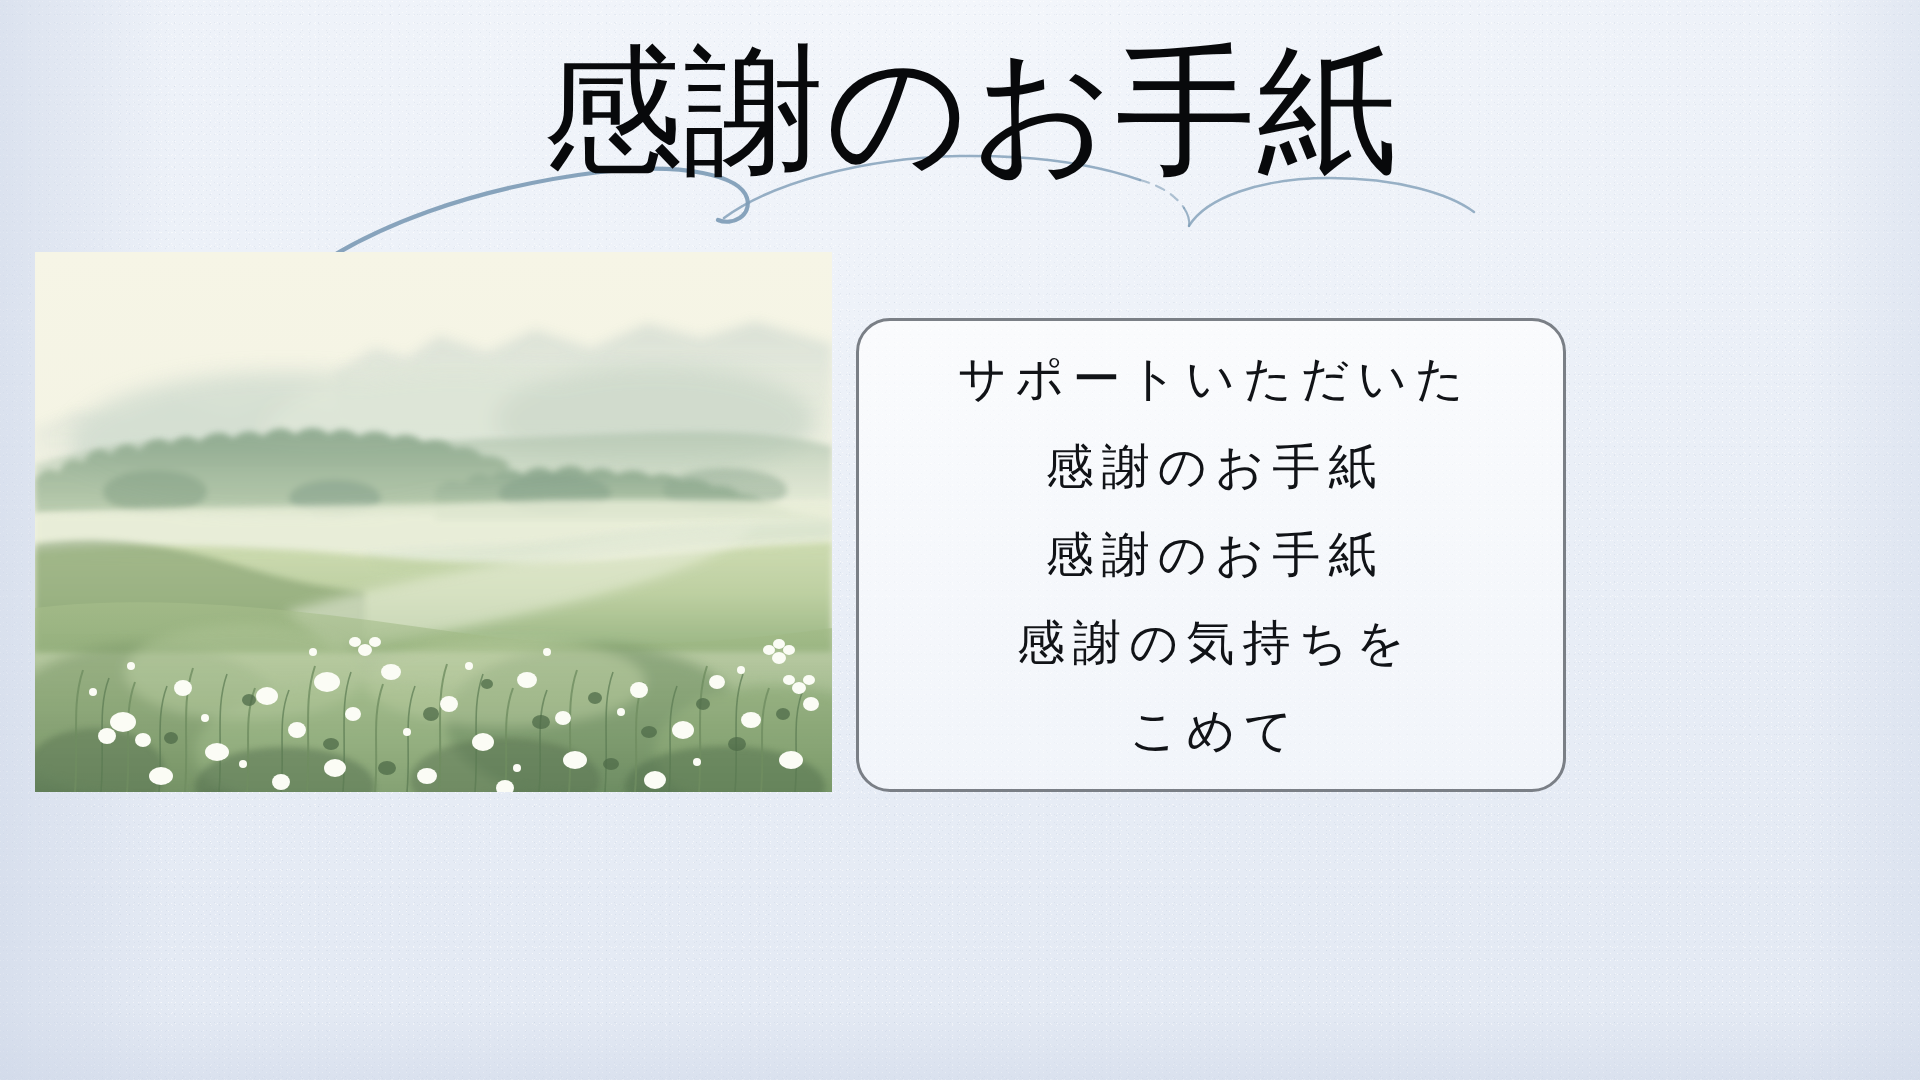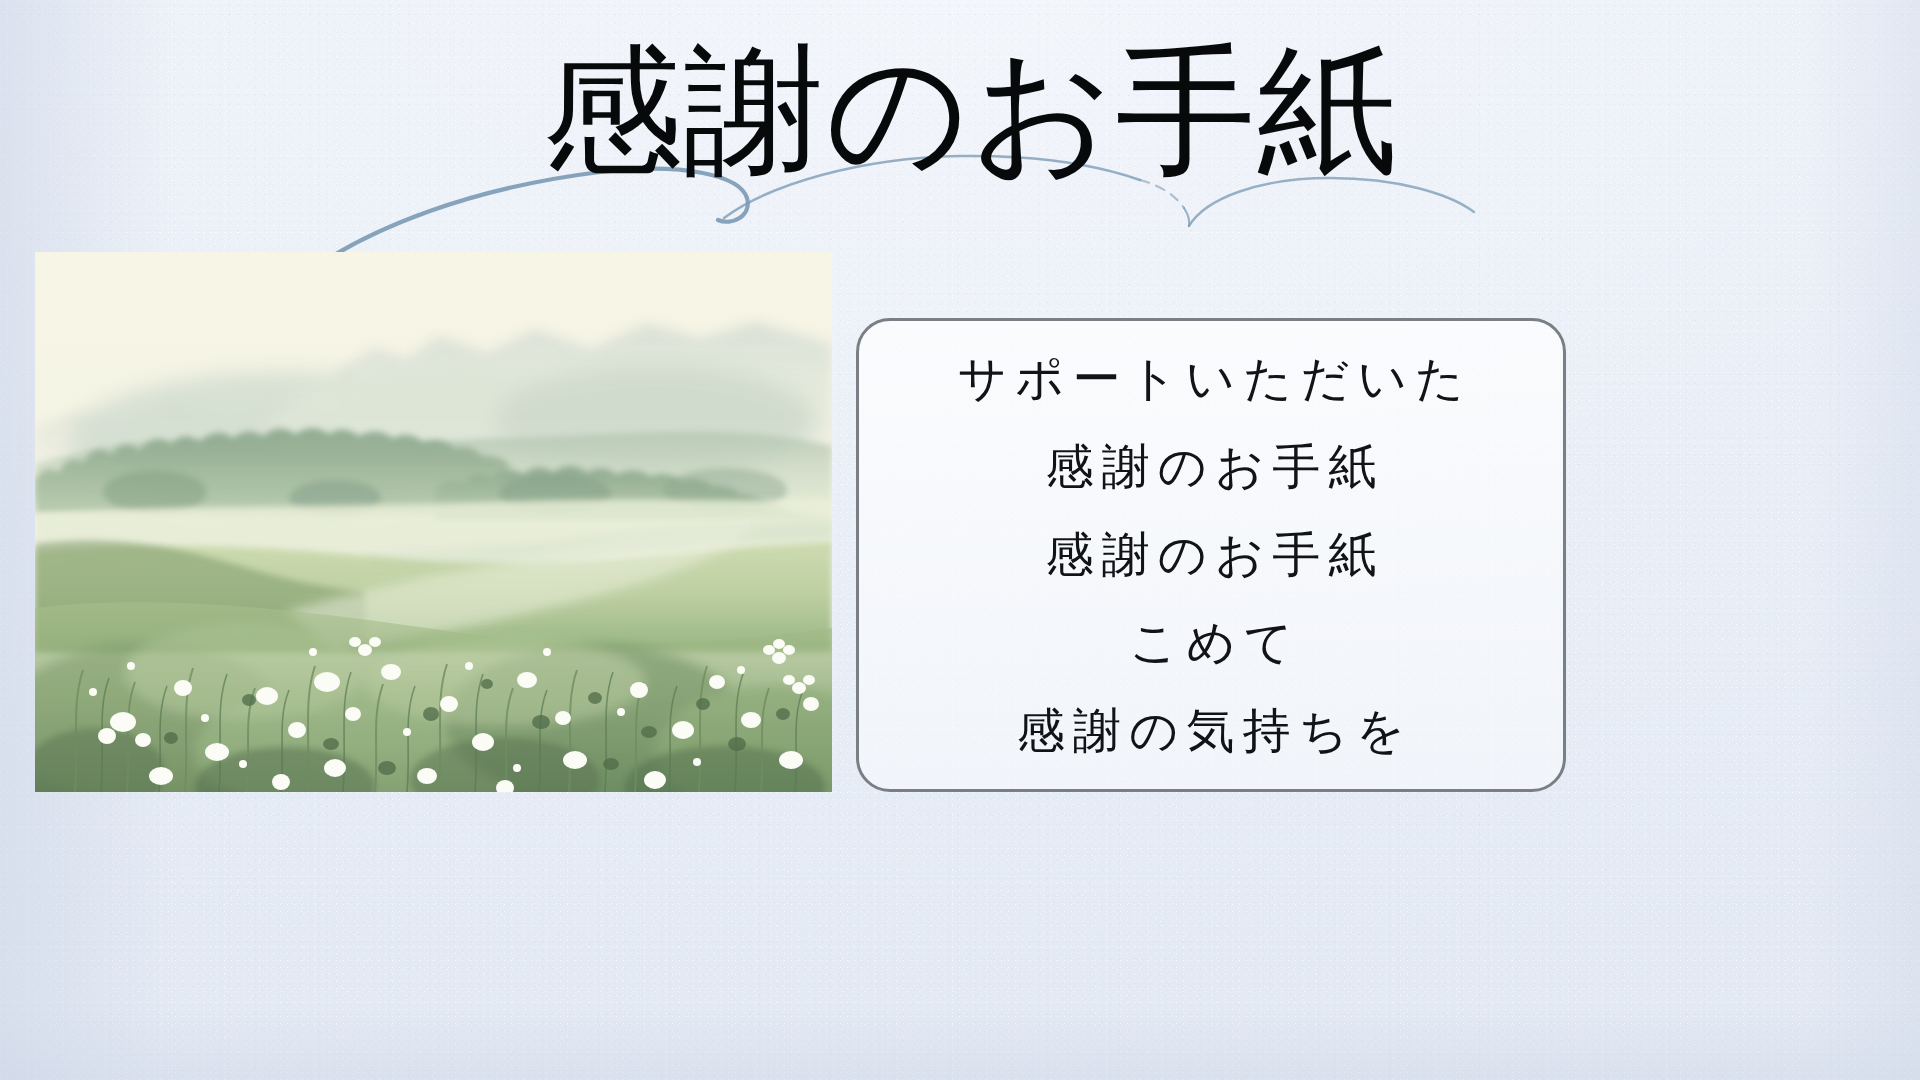--- a/index.html
+++ b/index.html
@@ -353,17 +353,17 @@
         <circle cx="96" cy="414" r="4"></circle>
         <circle cx="482" cy="516" r="4"></circle>
       </g>
     </svg>
   </div>
 
   <div id="card">
     <div class="line">サポートいただいた</div>
     <div class="line">感謝のお手紙</div>
     <div class="line">感謝のお手紙</div>
+    <div class="line">感謝の気持ちを</div>
     <div class="line">こめて</div>
-    <div class="line">感謝の気持ちを</div>
   </div>
 
 </div>
 
 </body></html>

